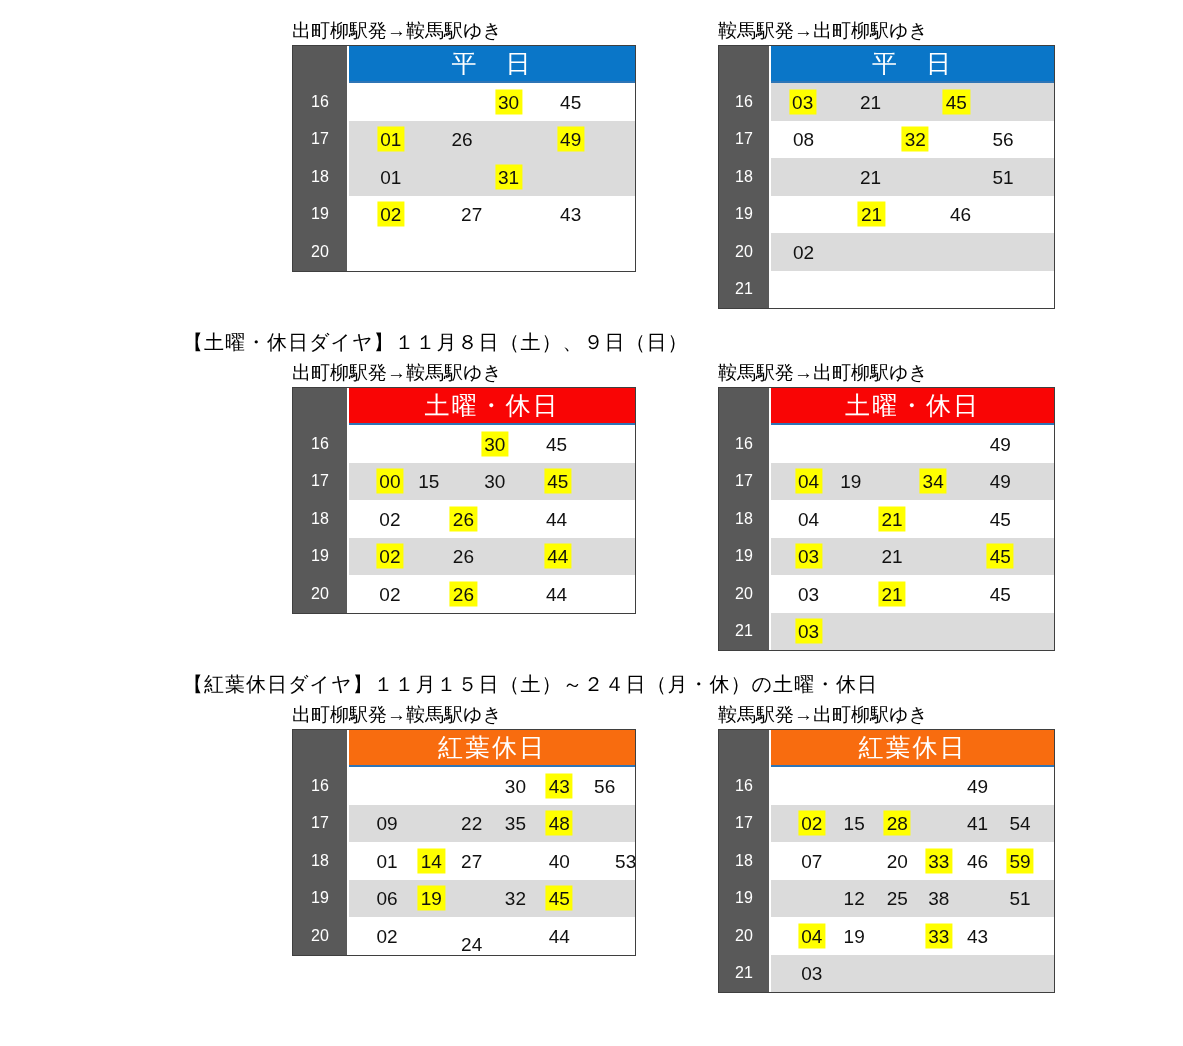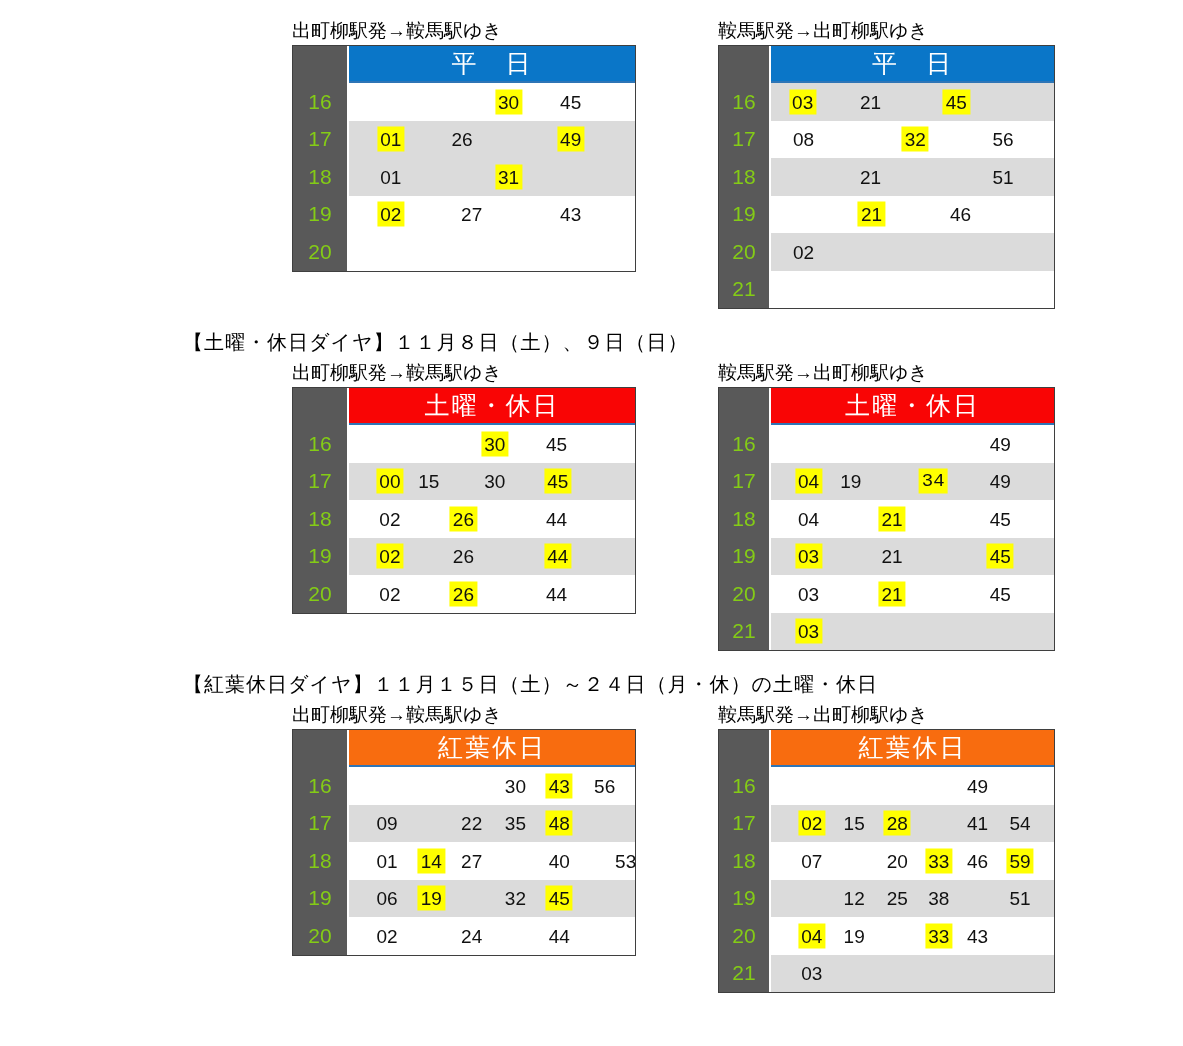--- a/index.html
+++ b/index.html
@@ -13,21 +13,21 @@
   .pair{display:flex;margin-left:292px;margin-top:5px;align-items:flex-start;}
   .tcol-left{width:344px;margin-right:61px;flex:none;}
   .tcol-right{width:337px;flex:none;margin-left:21px;}
   .subtitle{font-size:19px;line-height:23px;margin:0 0 3px 0;
             font-family:"Liberation Serif","DejaVu Serif",serif;}
   .ttable{display:flex;border:1.5px solid var(--table_border);background:#fff;box-sizing:border-box;}
   .hourcol{width:56px;flex:none;background:var(--hour_column);border-right:2px solid #fff;box-sizing:border-box;}
   .tbl-right .hourcol{width:52px;}
   .hspacer{height:37px;}
   .hcell{height:37.5px;display:flex;align-items:center;justify-content:center;
-         color:#84cc16;font-size:21px;}
+         color:#ffffff;font-size:16px;}
   .tbody-area{flex:1;min-width:0;}
   .thead{height:37px;box-sizing:border-box;border-bottom:2px solid var(--header_underline);
          display:flex;align-items:center;justify-content:center;color:#fff;
          font-size:25px;letter-spacing:2px;}
   .trow{position:relative;height:37.5px;background:#fff;}
   .trow.alt{background:var(--stripe_gray);}
   .mcell{position:absolute;top:50%;transform:translate(-50%,-50%);font-size:19px;
          color:#111;white-space:nowrap;line-height:1;padding:3px 2px;}
   .mcell.hl{background:var(--highlight);padding:3px 3px;}
 </style>
@@ -170,21 +170,21 @@
               <div class="hcell">21</div>
             </div>
             <div class="tbody-area">
               <div class="thead" style="background: rgb(249, 5, 5);">土曜・休日</div>
               <div class="trow">
                 <span class="mcell" style="left: 81%;">49</span>
               </div>
               <div class="trow alt">
                 <span class="mcell hl" style="left: 13.3%;">04</span>
                 <span class="mcell" style="left: 28.2%;">19</span>
-                <span class="mcell hl" style="left: 57.3%; font-family: Liberation Mono, monospace;">34</span>
+                <span class="mcell hl" style="left: 57.3%;">34</span>
                 <span class="mcell" style="left: 81%;">49</span>
               </div>
               <div class="trow">
                 <span class="mcell" style="left: 13.3%;">04</span>
                 <span class="mcell hl" style="left: 42.8%;">21</span>
                 <span class="mcell" style="left: 81%;">45</span>
               </div>
               <div class="trow alt">
                 <span class="mcell hl" style="left: 13.3%;">03</span>
                 <span class="mcell" style="left: 42.8%;">21</span>
@@ -239,21 +239,21 @@
                 <span class="mcell" style="left: 89.4%; margin-left: 21px;">53</span>
               </div>
               <div class="trow alt">
                 <span class="mcell" style="left: 13.3%;">06</span>
                 <span class="mcell hl" style="left: 28.8%;">19</span>
                 <span class="mcell" style="left: 58.2%;">32</span>
                 <span class="mcell hl" style="left: 73.5%;">45</span>
               </div>
               <div class="trow">
                 <span class="mcell" style="left: 13.3%;">02</span>
-                <span class="mcell" style="left: 42.9%;">24</span>
+                <span class="mcell" style="left: 42.9%; margin-top: 8px;">24</span>
                 <span class="mcell" style="left: 73.5%;">44</span>
               </div>
             </div>
           </div>
       </div>
       <div class="tcol-right">
         <div class="subtitle">鞍馬駅発→出町柳駅ゆき</div>
         <div class="ttable tbl-right">
             <div class="hourcol">
               <div class="hspacer"></div>

